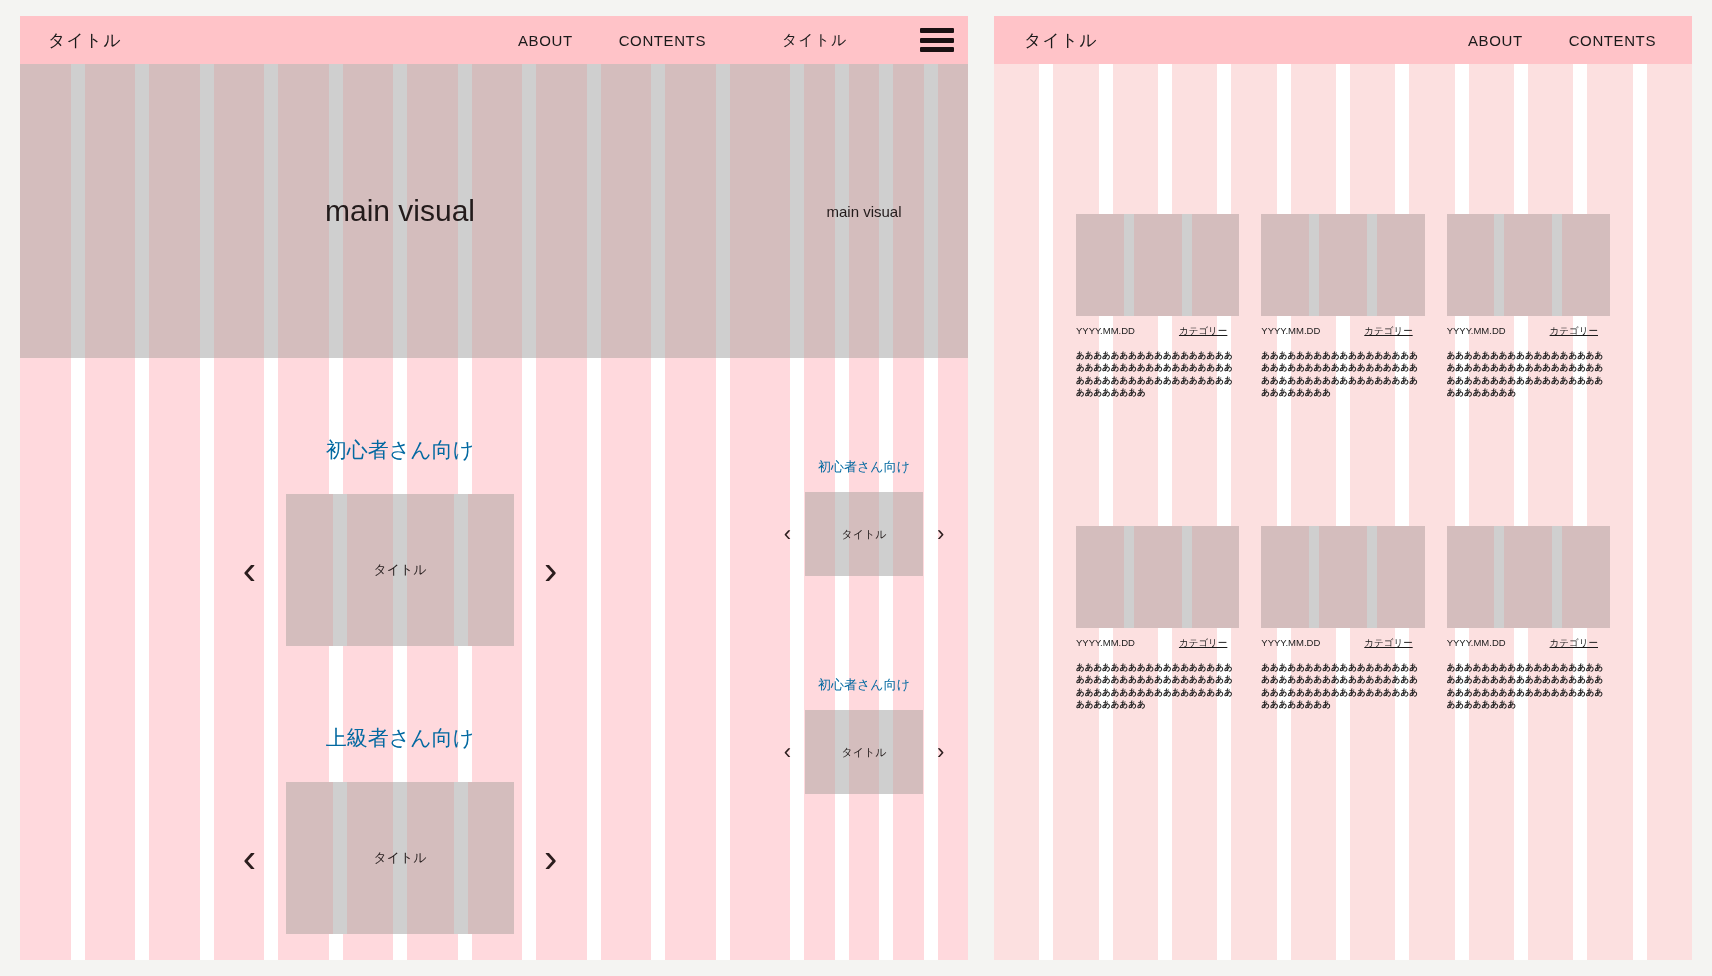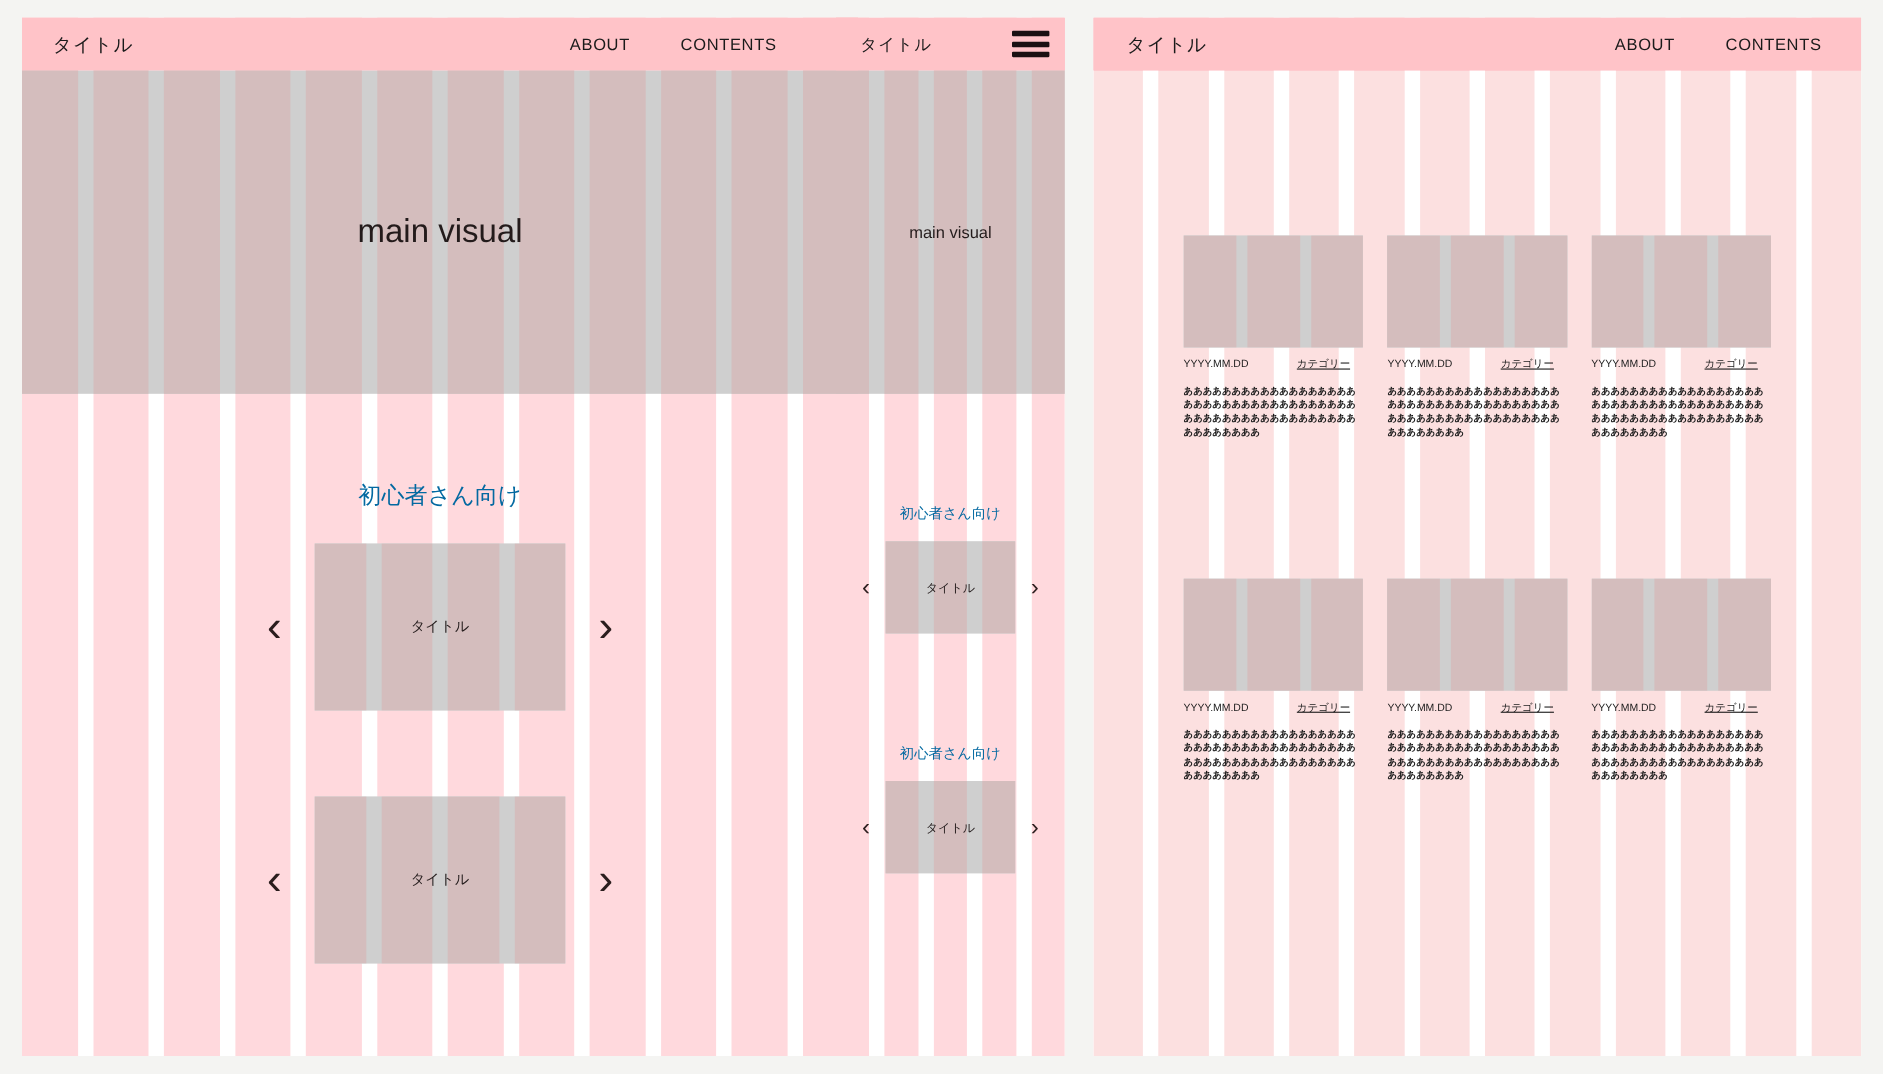--- a/index.html
+++ b/index.html
@@ -224,20 +224,21 @@
               <div class="tgut"></div>
             <div class="tcol"></div>
           </div>
           <span class="slide-label">タイトル</span>
         </div>
         <span class="chev">›</span>
       </div>
     </div>
 
     <div class="section" style="position:absolute; left:0; right:0; top:708px;">
+      <div class="sec-title">上級者さん向け</div>
       <div class="carousel">
         <span class="chev">‹</span>
         <div class="slide">
           <div class="slide-tint">
             <div class="tcol"></div>
               <div class="tgut"></div>
             <div class="tcol"></div>
               <div class="tgut"></div>
             <div class="tcol"></div>
               <div class="tgut"></div>

